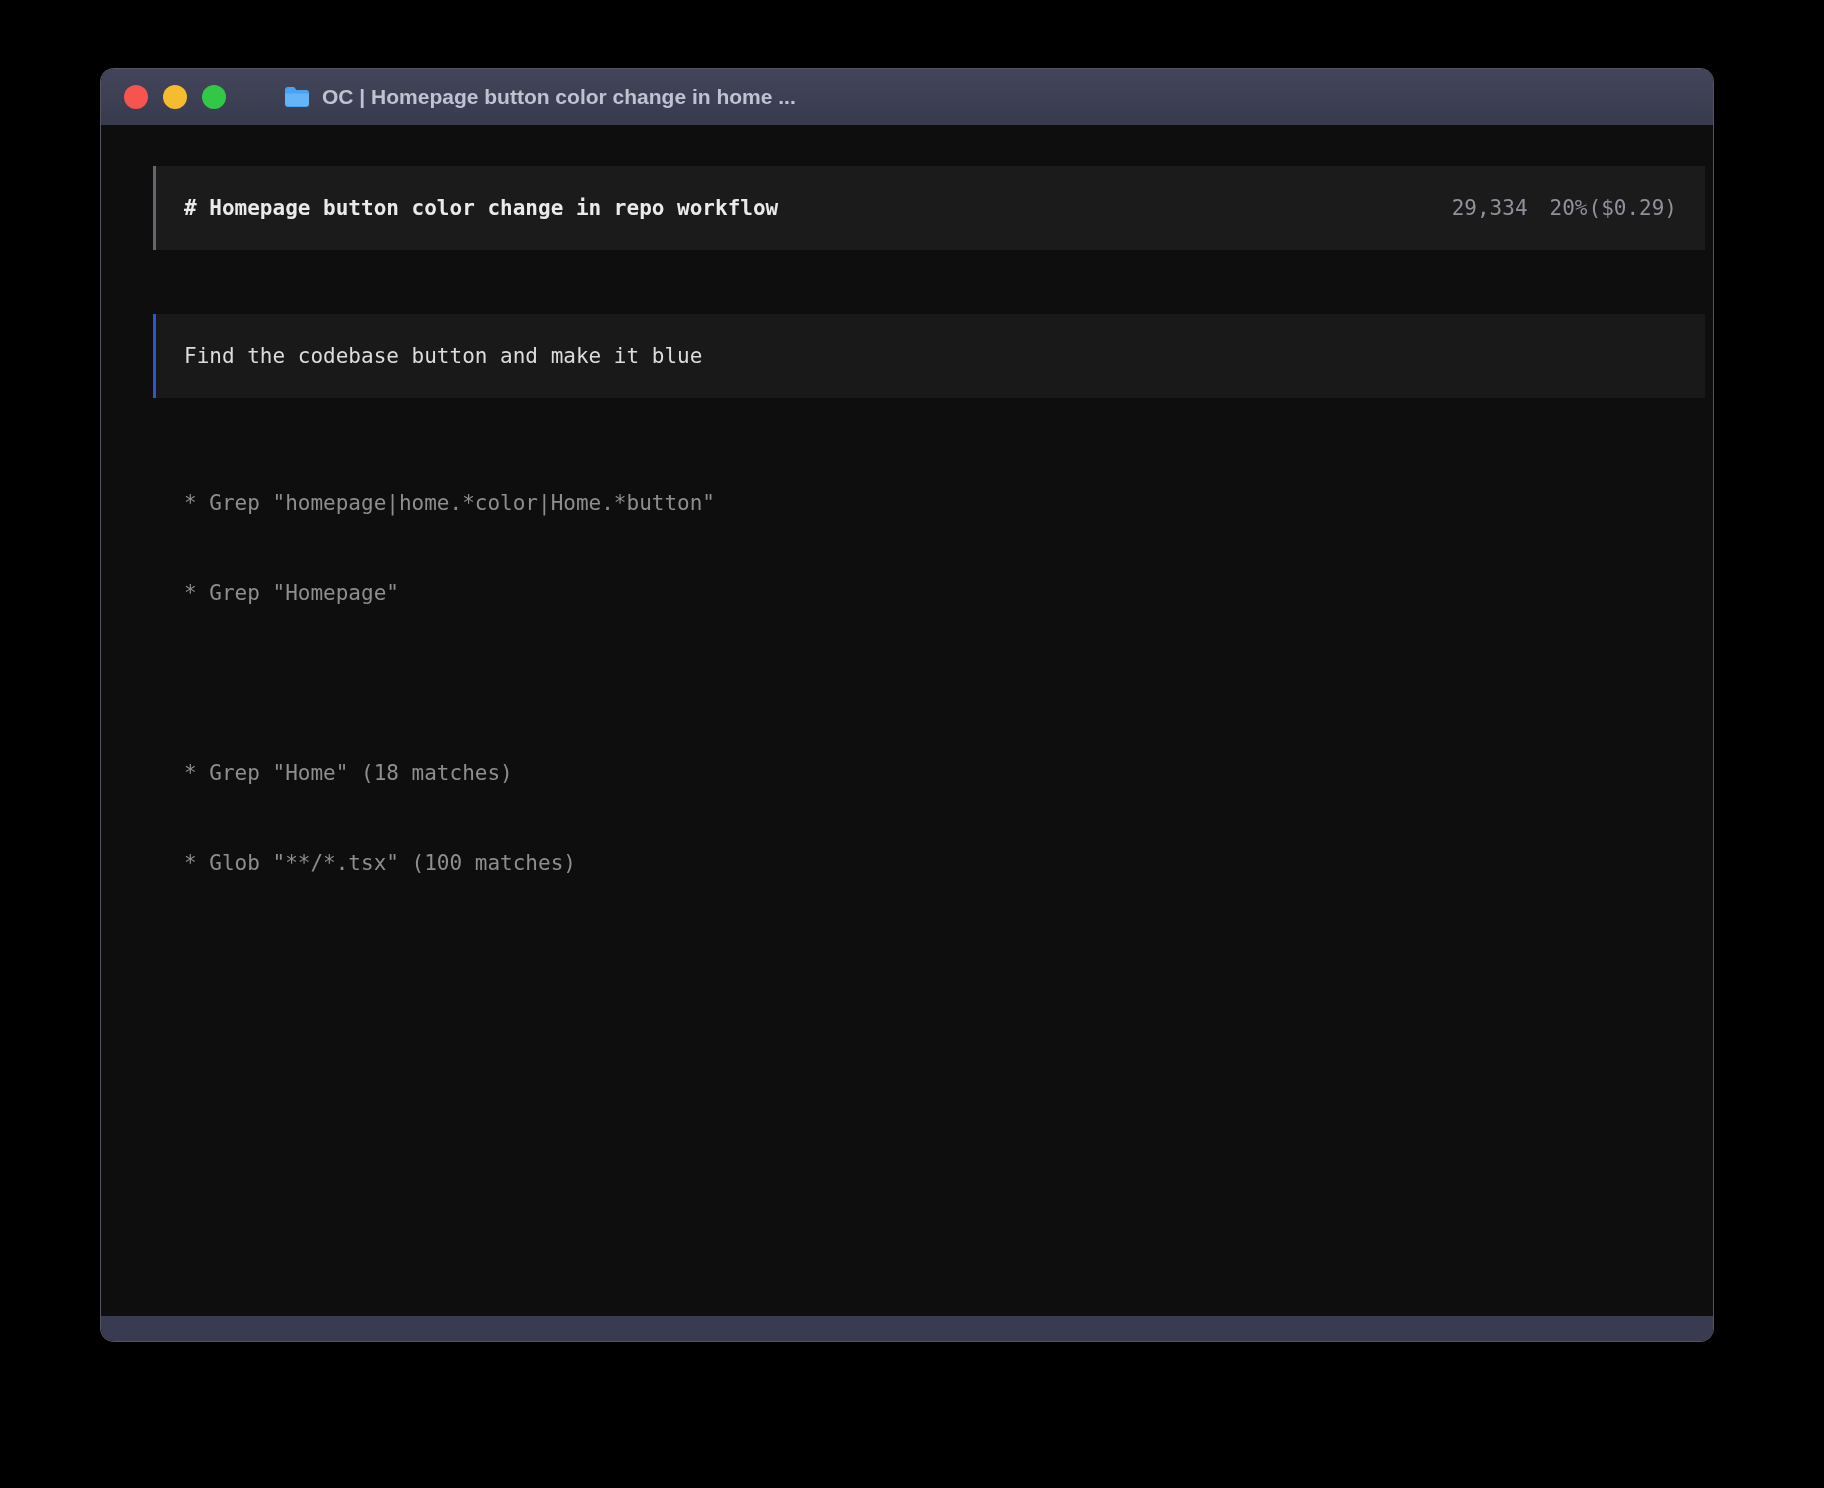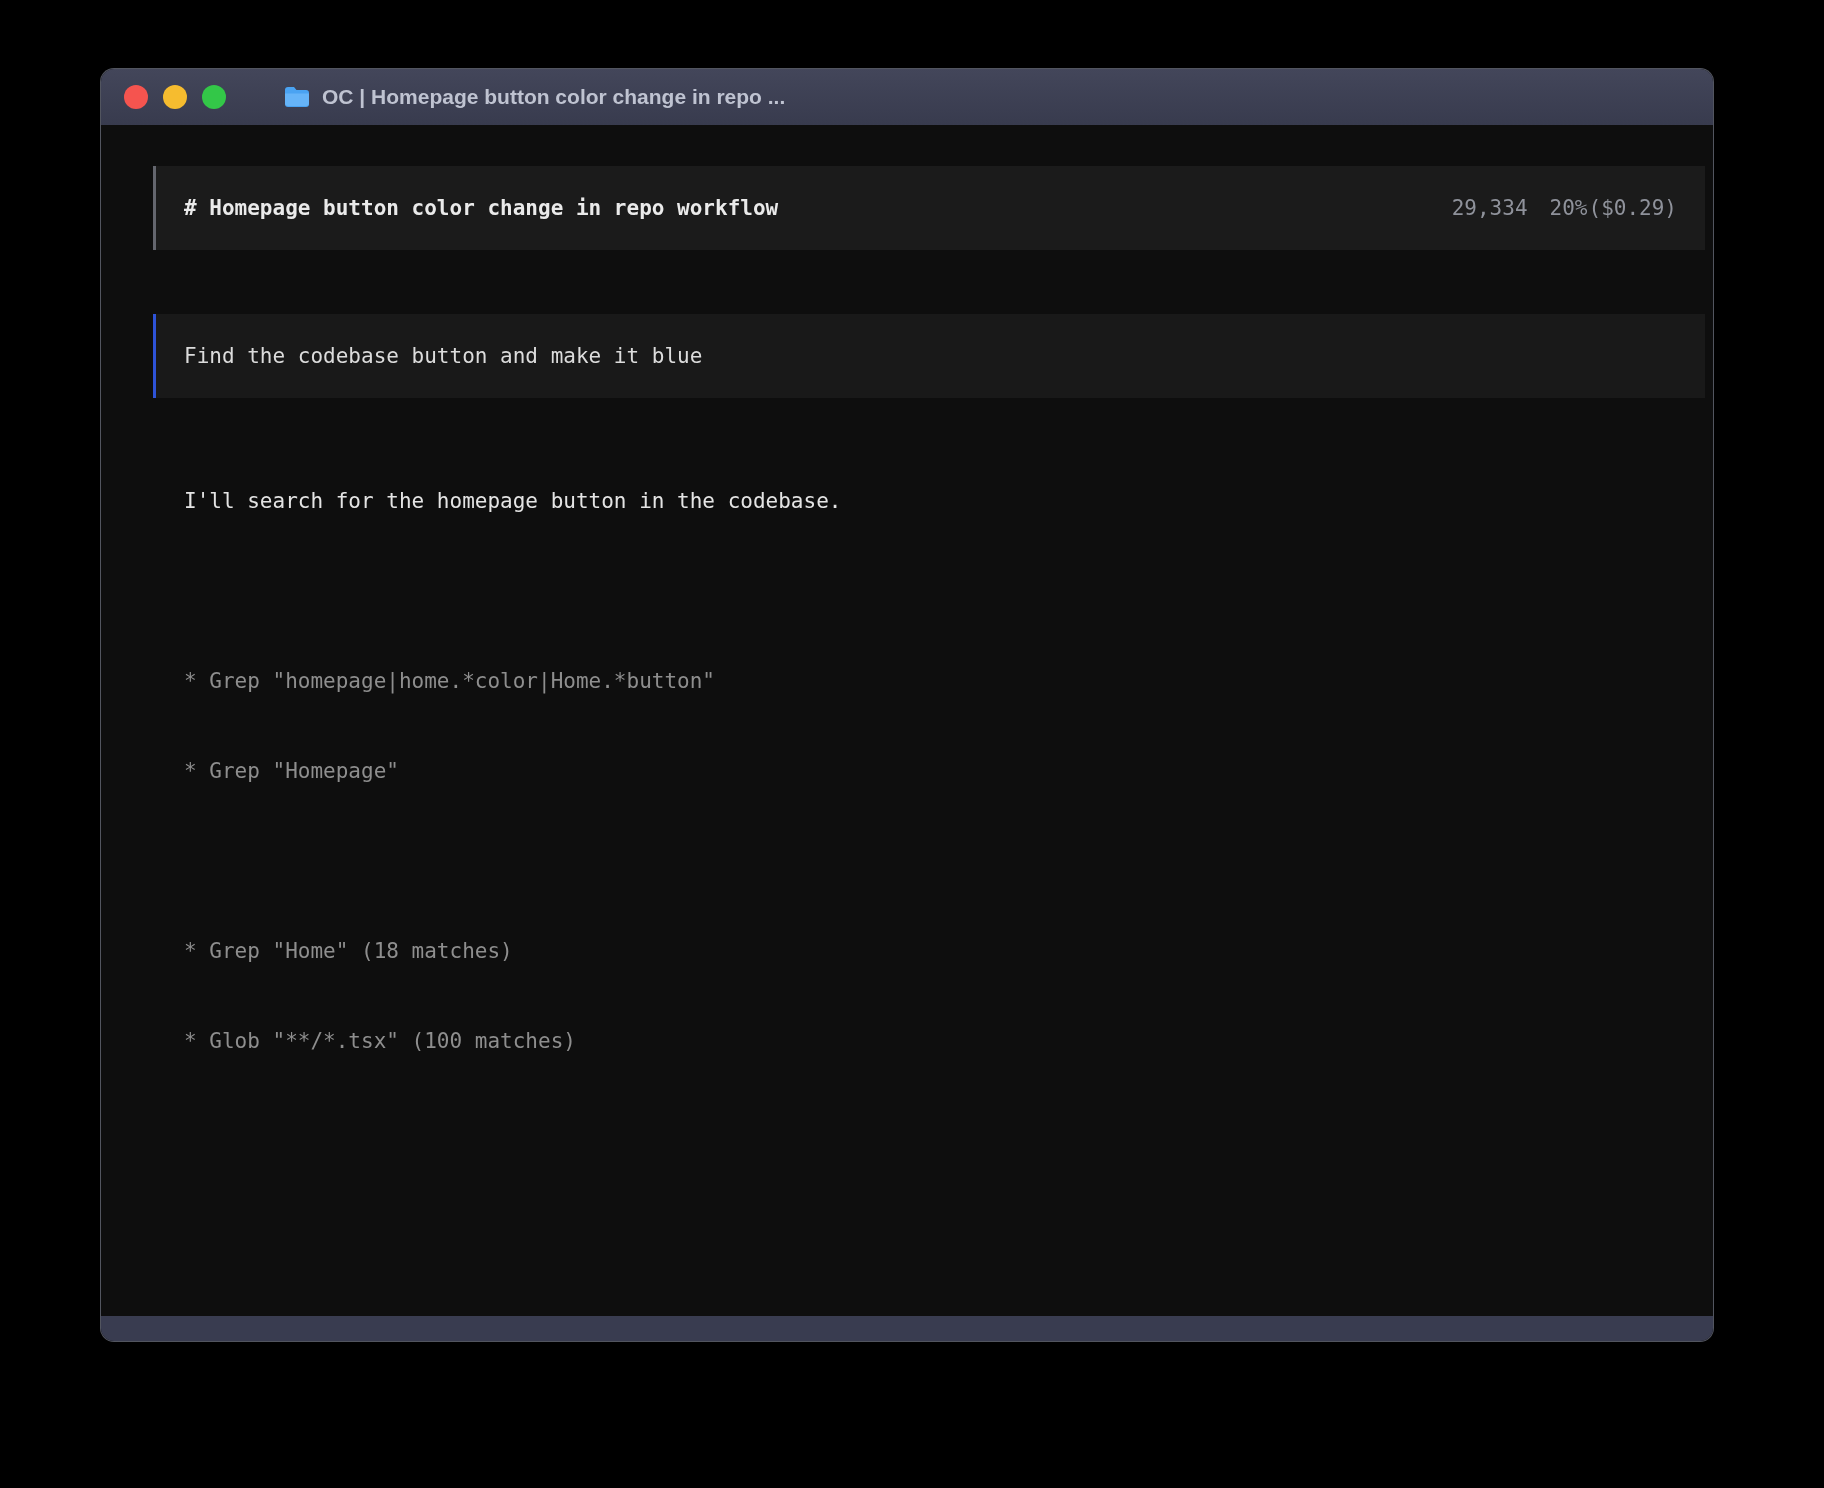--- a/index.html
+++ b/index.html
@@ -51,38 +51,35 @@
         <span class="light yellow"></span>
         <span class="light green"></span>
       </div>
       <div class="titlewrap">
         <span style="display:inline-flex;">
           <svg width="26" height="22" viewBox="0 0 26 22">
             <path d="M1 4 a3 3 0 0 1 3 -3 h6 l2.5 3 H22 a3 3 0 0 1 3 3 v11 a3 3 0 0 1 -3 3 H4 a3 3 0 0 1 -3 -3 z" fill="#4aa3f2"></path>
             <path d="M1 7.5 h24 v9.5 a3 3 0 0 1 -3 3 H4 a3 3 0 0 1 -3 -3 z" fill="#66b4f8"></path>
           </svg>
         </span>
-        <span class="title-text">OC | Homepage button color change in repo ...</span>
+        <span class="title-text">OC | Homepage button color change in home ...</span>
       </div>
     </div>
 
     <div class="content">
 
       <div class="box session-header">
         <span class="session-title"># Homepage button color change in repo workflow</span>
         <span class="session-stats"><span>29,334</span><span class="pct">20%</span><span class="cost">($0.29)</span></span>
       </div>
 
       <div class="box user-box">
         <span class="user-text">Find the codebase button and make it blue</span>
       </div>
 
-      <div class="block first txt-white">
-        <div class="line">I'll search for the homepage button in the codebase.</div>
-      </div>
 
       <div class="block txt-gray">
         <div class="line">* Grep "homepage|home.*color|Home.*button"</div>
         <div class="line">* Grep "Homepage"</div>
       </div>
 
 
       <div class="block txt-gray">
         <div class="line">* Grep "Home" (18 matches)</div>
         <div class="line">* Glob "**/*.tsx" (100 matches)</div>

